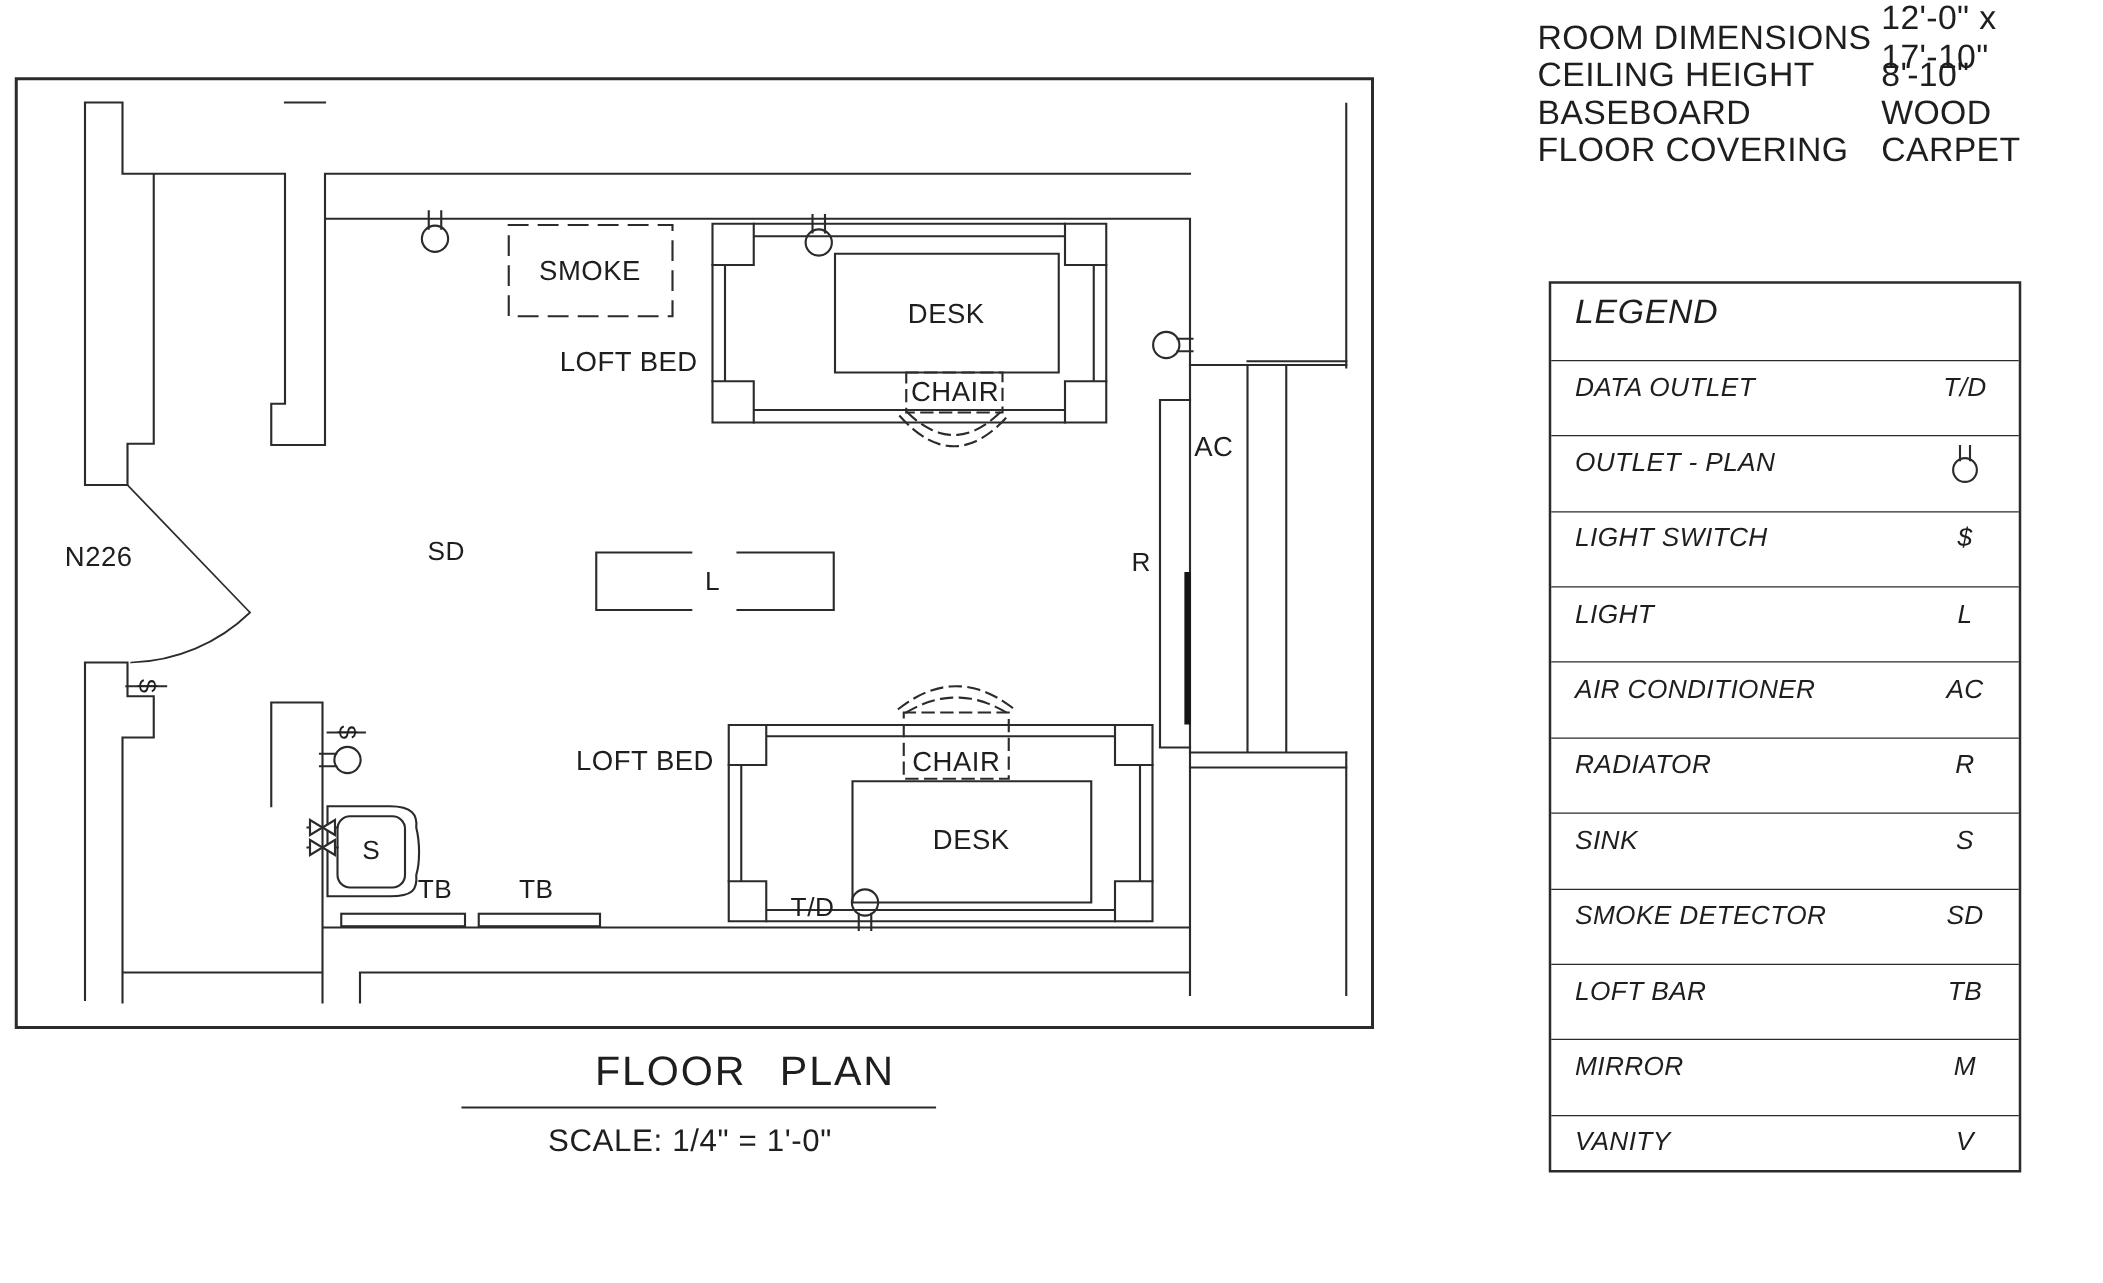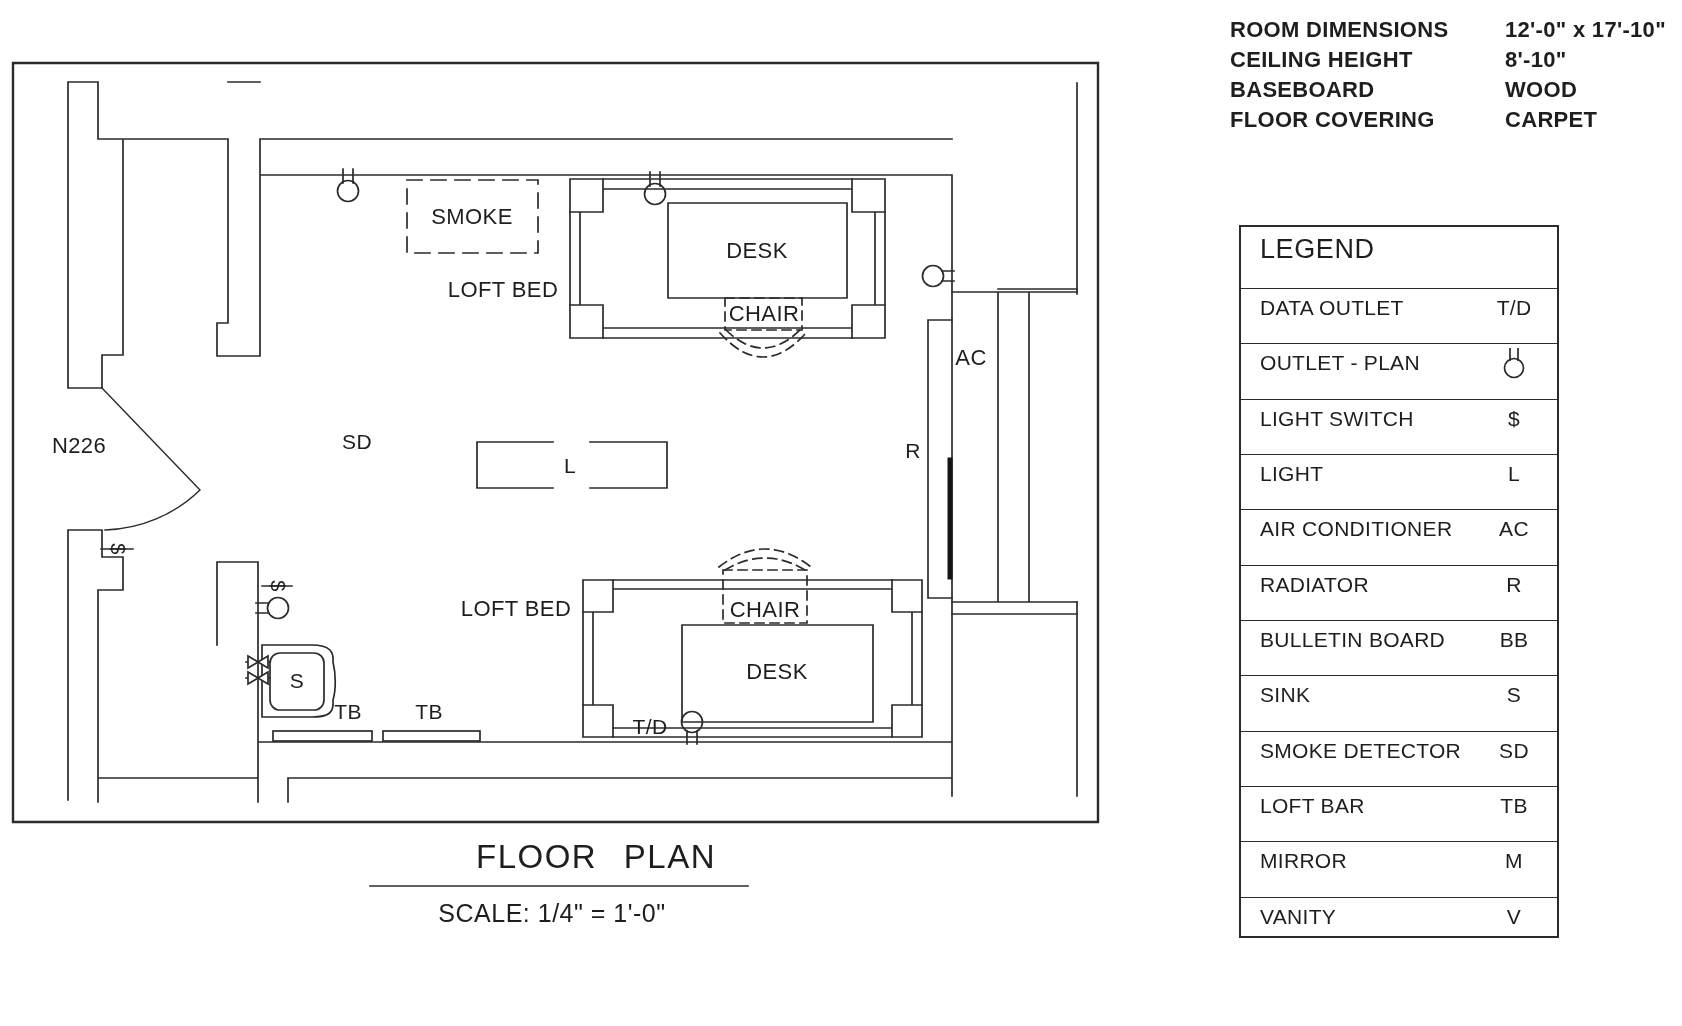--- a/index.html
+++ b/index.html
@@ -11,28 +11,28 @@
   .lbl{
     position:absolute;transform:translate(-50%,-50%);
     font-size:22px;letter-spacing:.4px;white-space:nowrap;color:#1e1e1e;
   }
   .lbl.small{font-size:21px;}
   .lbl.rot{transform:translate(-50%,-50%) rotate(90deg);font-size:20px;}
   .lbl.title{font-size:33px;letter-spacing:1.5px;word-spacing:16px;margin-left:44px;}
   .lbl.scale{font-size:25px;letter-spacing:.5px;}
   
   #room-info{position:absolute;left:1230px;top:15px;width:452px;}
-  .irow{display:flex;height:30px;align-items:center;font-size:22px;letter-spacing:.3px;font-weight:bold;}
+  .irow{display:flex;height:30px;align-items:center;font-size:27px;letter-spacing:.3px;}
   .irow .ilabel{width:275px;flex:0 0 275px;}
   .irow .ivalue{flex:1;}
   
   #legend{
-    position:absolute;left:1239px;top:225px;width:320px;height:713px;
+    position:absolute;left:1239px;top:225px;width:378px;height:713px;
     border:2px solid #2b2b2b;box-sizing:border-box;background:#fff;
-    display:flex;flex-direction:column;
+    display:flex;flex-direction:column;font-style:italic;
   }
   .lg-header{
     flex:0 0 45px;display:flex;align-items:center;
     padding-left:19px;font-size:27px;letter-spacing:.6px;
   }
   .lg-row{
     flex:1;display:flex;align-items:center;justify-content:space-between;
     border-top:1.6px solid #2b2b2b;padding-left:19px;padding-right:8px;
     font-size:21px;letter-spacing:.3px;margin-top:16px;
   }
@@ -201,24 +201,20 @@
       </div>
     <div class="lg-row">
         <span>AIR CONDITIONER</span>
         <span class="sym">AC</span>
       </div>
     <div class="lg-row">
         <span>RADIATOR</span>
         <span class="sym">R</span>
       </div>
     <div class="lg-row">
-        <span>BULLETIN BOARD</span>
-        <span class="sym">BB</span>
-      </div>
-    <div class="lg-row">
         <span>SINK</span>
         <span class="sym">S</span>
       </div>
     <div class="lg-row">
         <span>SMOKE DETECTOR</span>
         <span class="sym">SD</span>
       </div>
     <div class="lg-row">
         <span>LOFT BAR</span>
         <span class="sym">TB</span>

